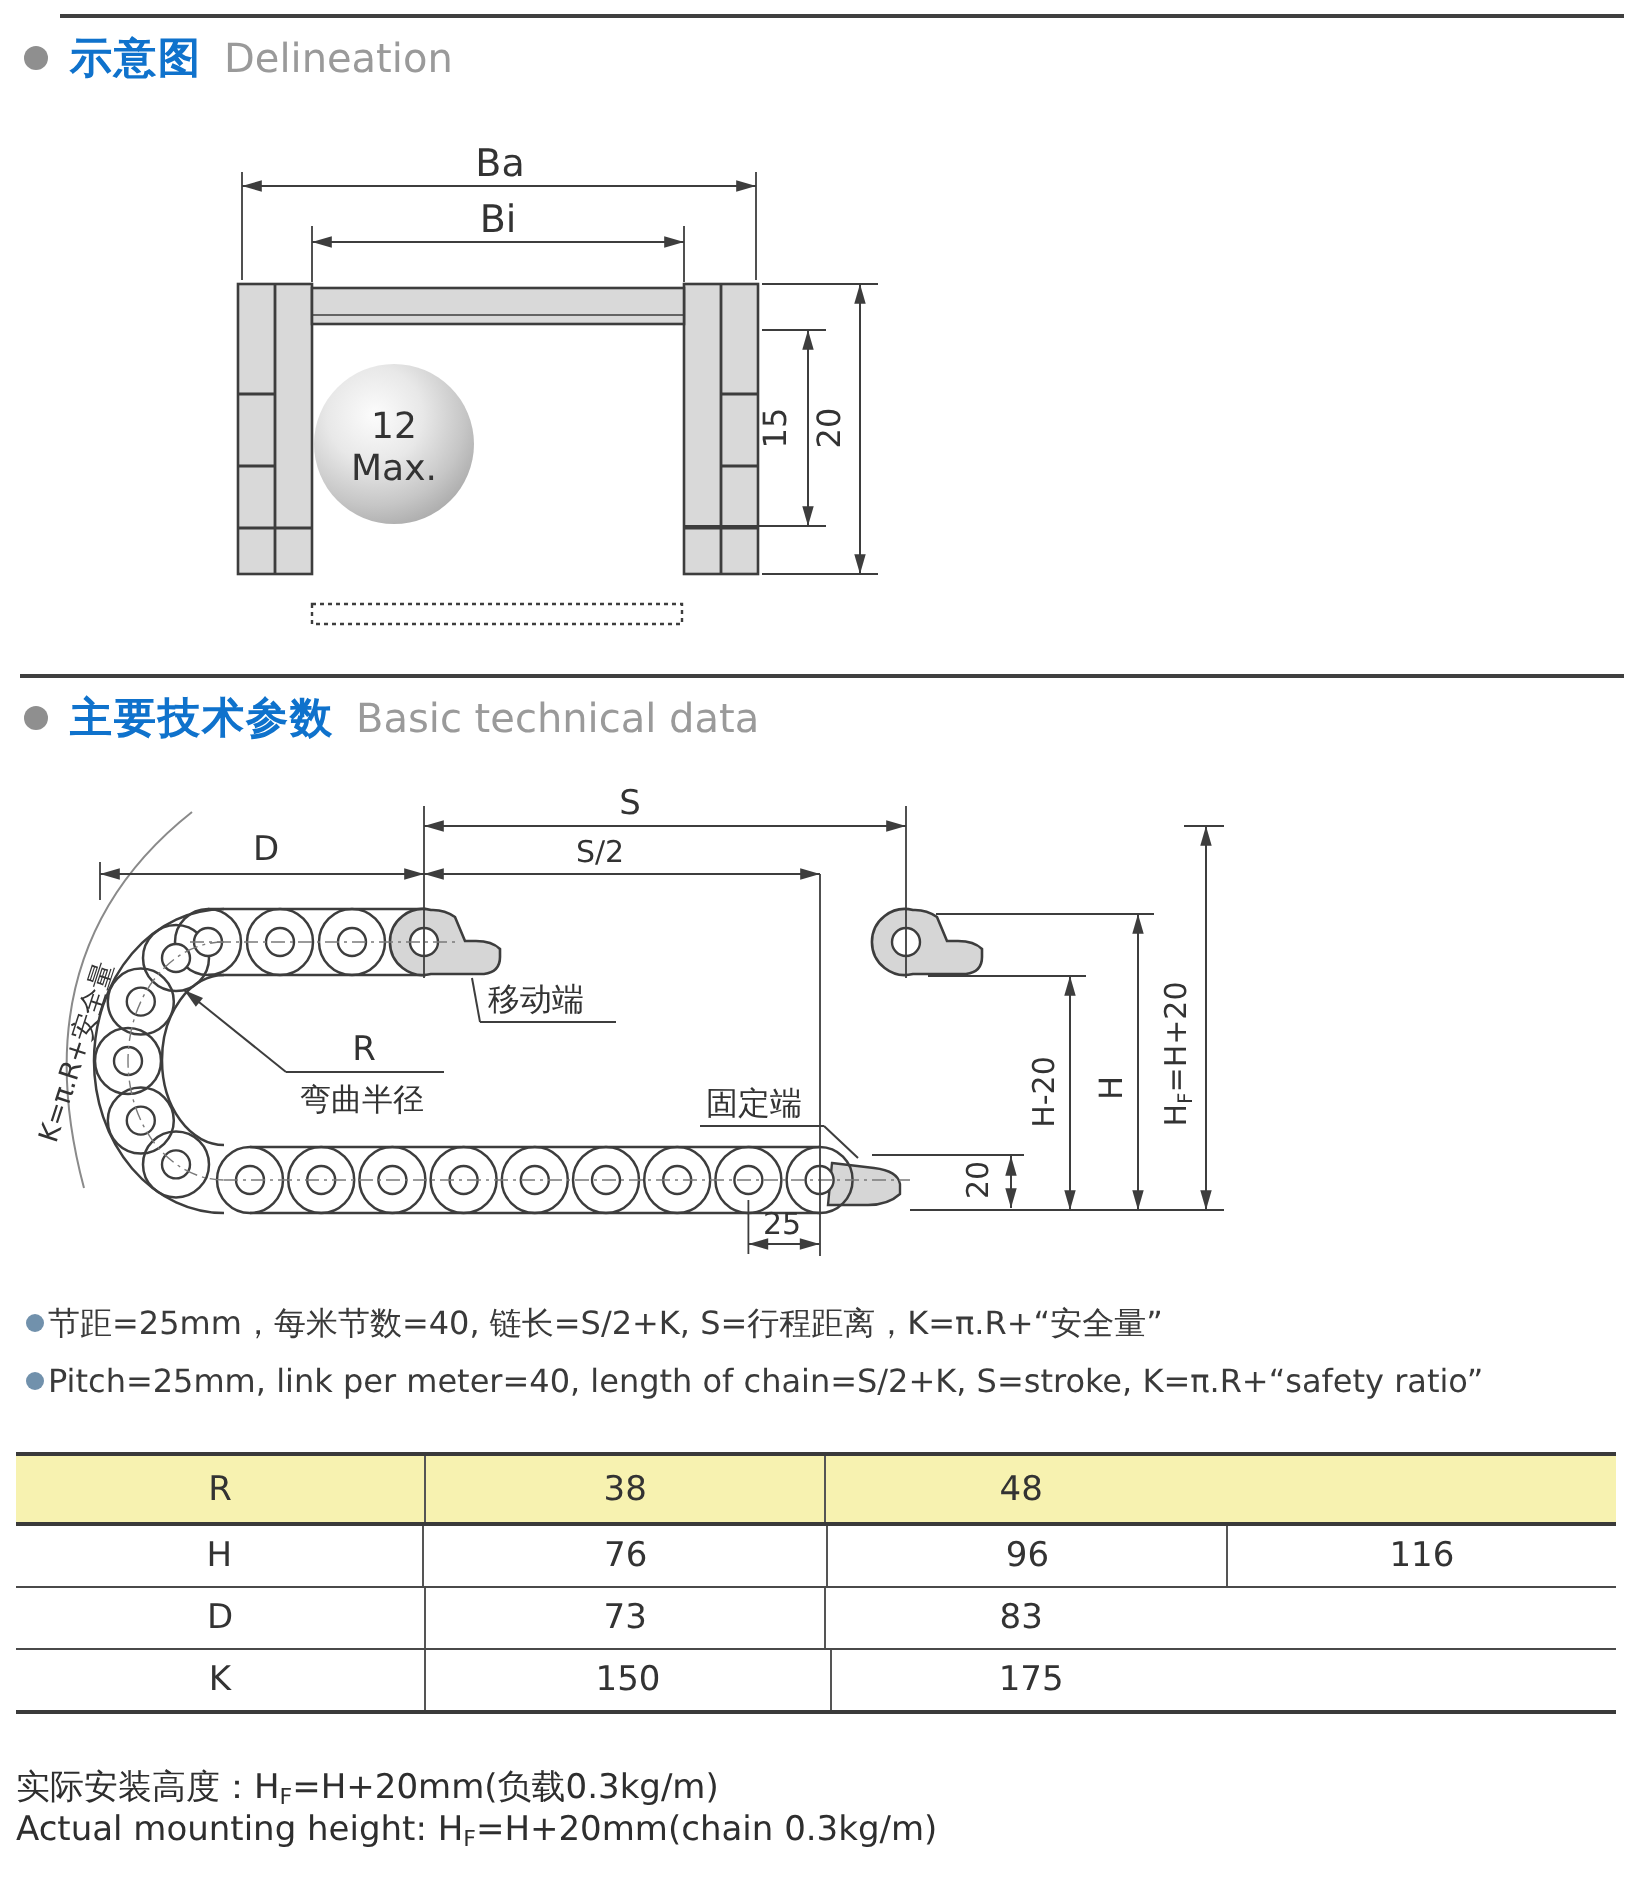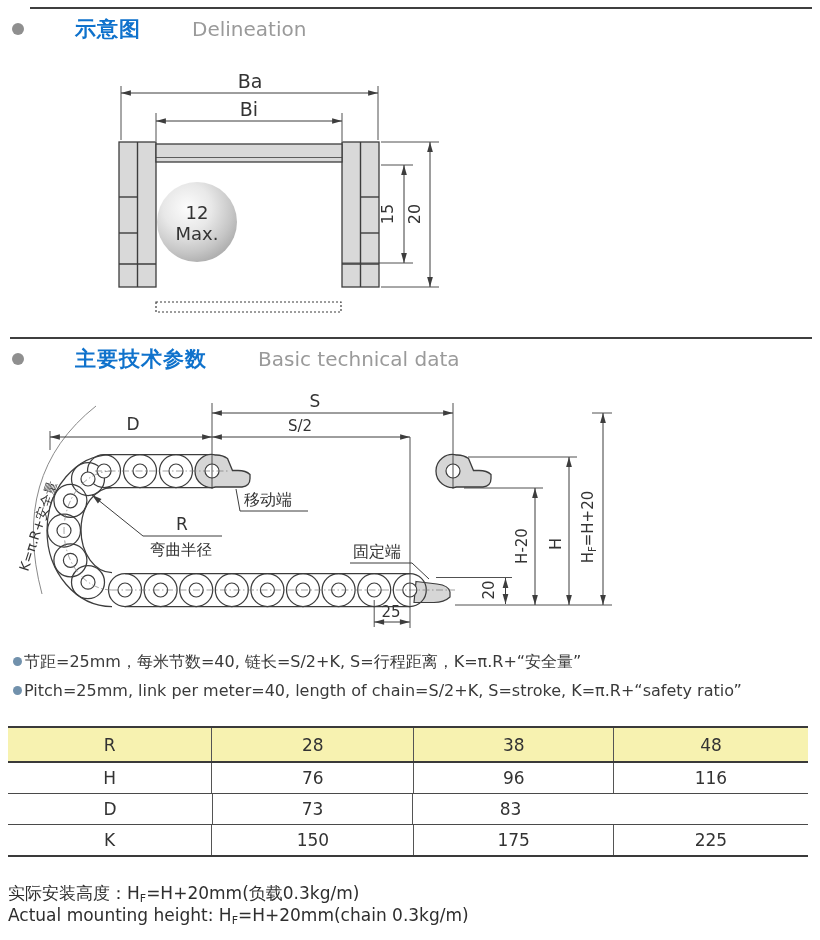--- a/index.html
+++ b/index.html
@@ -2,21 +2,21 @@
 <html><head>
 <meta charset="utf-8">
 <style>
   html,body{margin:0;padding:0;}
   body{
     width:820px;height:940px;position:relative;background:#ffffff;
     font-family:"DejaVu Sans","Liberation Sans",sans-serif;color:#333;
     overflow:hidden;
   }
   .rule{position:absolute;height:2px;background:#3f3f3f;}
-  .sec-header{position:absolute;display:flex;align-items:center;gap:40px;}
+  .sec-header{position:absolute;display:flex;align-items:center;}
   .sec-bullet{width:12px;height:12px;border-radius:50%;background:#8f8f8f;flex:0 0 auto;}
   .sec-zh{margin-left:11px;font-size:21px;font-weight:bold;color:#0F72CC;letter-spacing:1px;}
   .sec-en{margin-left:11px;font-size:20px;color:#9A9A9A;}
   .note-line{position:absolute;display:flex;align-items:flex-start;}
   .note-bullet{width:9px;height:9px;border-radius:50%;background:#7191AC;margin-top:5px;flex:0 0 auto;}
   .note-text{margin-left:2px;font-size:16px;color:#3a3a3a;}
   .tbl{position:absolute;left:8px;top:726px;width:800px;
        border-top:2.5px solid #3a3a3a;border-bottom:2.5px solid #3a3a3a;}
   .trow{display:flex;align-items:stretch;}
   .trow-head{background:#F7F2B0;height:33px;border-bottom:2.5px solid #3a3a3a;}
@@ -244,40 +244,38 @@
   <div class="note-text">节距=25mm，每米节数=40, 链长=S/2+K, S=行程距离，K=π.R+“安全量”</div>
 </div>
 <div class="note-line" style="left:13px;top:681px;">
   <div class="note-bullet"></div>
   <div class="note-text">Pitch=25mm, link per meter=40, length of chain=S/2+K, S=stroke, K=π.R+“safety ratio”</div>
 </div>
 
 <div class="tbl">
   <div class="trow trow-head">
     <div class="tcell tc0">R</div>
-    <div class="tcell tc1">28</div>
     <div class="tcell tc2">38</div>
     <div class="tcell tc3">48</div>
   </div>
   <div class="trow trow-body">
     <div class="tcell tc0">H</div>
     <div class="tcell tc1">76</div>
     <div class="tcell tc2">96</div>
     <div class="tcell tc3">116</div>
   </div>
   <div class="trow trow-body">
     <div class="tcell tc0">D</div>
     <div class="tcell tc2">73</div>
     <div class="tcell tc3">83</div>
   </div>
   <div class="trow trow-body trow-last">
     <div class="tcell tc0">K</div>
     <div class="tcell tc1">150</div>
     <div class="tcell tc2">175</div>
-    <div class="tcell tc3">225</div>
   </div>
 </div>
 
 <div class="footer-line" style="top:882px;">
   <span>实际安装高度：H</span><span class="subF">F</span><span>=H+20mm(负载0.3kg/m)</span>
 </div>
 <div class="footer-line" style="top:905px;">
   <span>Actual mounting height: H</span><span class="subF">F</span><span>=H+20mm(chain 0.3kg/m)</span>
 </div>
 

